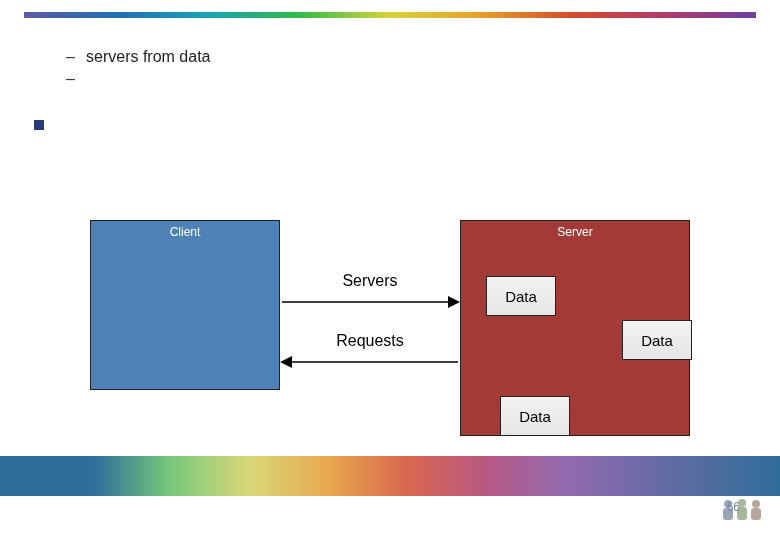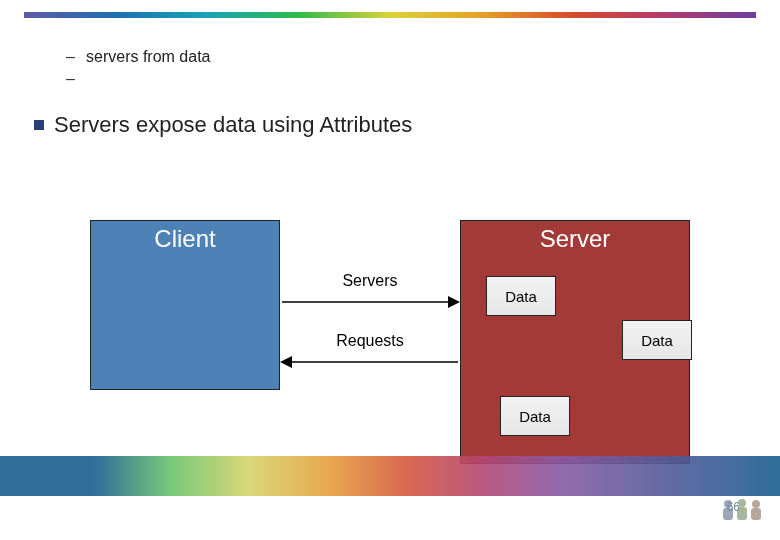--- a/index.html
+++ b/index.html
@@ -23,22 +23,22 @@
   .bullet .btxt { font-size: 22px; color: #222; }
   .sublist { margin-left: 32px; margin-bottom: 24px; }
   .sub { display: flex; align-items: flex-start; margin-top: 4px; }
   .sub .dash { width: 14px; color: #333; font-size: 16px; margin-right: 6px; }
   .sub .stxt { font-size: 16px; color: #222; }
 
   
   .diagram { position: absolute; left: 90px; top: 220px; width: 600px; height: 220px; }
   .box { position: absolute; border: 1px solid #222; }
   .client { left: 0; top: 0; width: 190px; height: 170px; background: #4e81b5; }
-  .server { left: 370px; top: 0; width: 230px; height: 244px; background: #a23a37; }
-  .label-top { position: absolute; top: 4px; left: 0; right: 0; text-align: center; font-size: 24px; }
+  .server { left: 370px; top: 0; width: 230px; height: 216px; background: #a23a37; }
+  .label-top { position: absolute; top: 4px; left: 0; right: 0; text-align: center; font-size: 12px; }
   .client .label-top { color: #fff; }
   .server .label-top { color: #fff; }
   .data-tag { position: absolute; width: 70px; height: 40px; border: 1px solid #222; background: linear-gradient(#f2f2f2,#e6e6e6); font-size: 15px; display: flex; align-items: center; justify-content: center; }
   .data1 { left: 396px; top: 56px; }
   .data2 { left: 532px; top: 100px; }
   .data3 { left: 410px; top: 176px; }
 
   .arrow-row { position: absolute; left: 192px; width: 176px; text-align: center; font-size: 16px; }
   .arrow-label-req { top: 52px; }
   .arrow-label-res { top: 112px; }
@@ -63,21 +63,20 @@
         <div class="dash">–</div>
         <div class="stxt">servers from data</div>
       </div>
       <div class="sub">
         <div class="dash">–</div>
       </div>
     </div>
 
     <div class="bullet">
       <div class="sq"></div>
-      <div class="btxt">Servers expose data using Attributes</div>
     </div>
 
   </div>
 
   <div class="diagram">
 
     <div class="box client">
       <div class="label-top">Client</div>
     </div>
 

